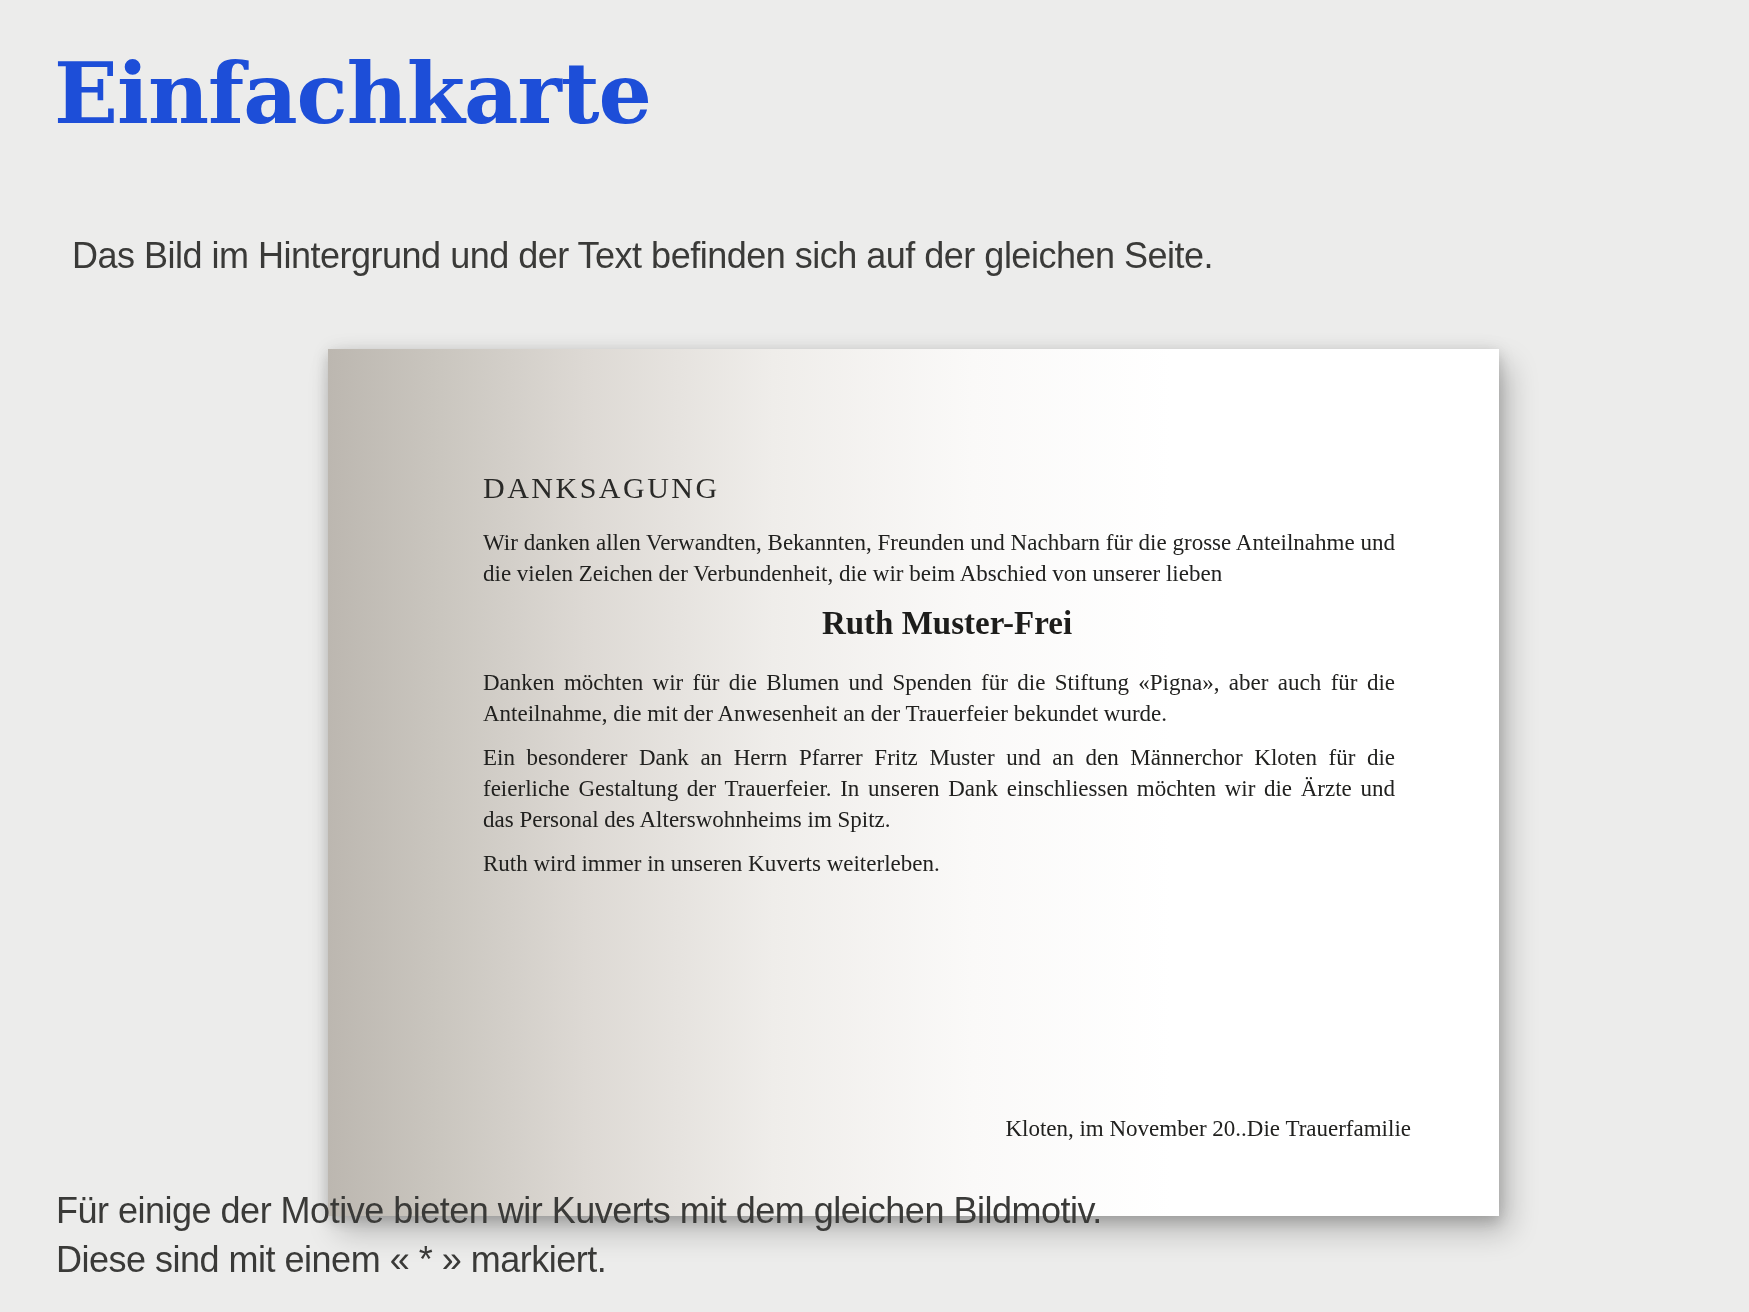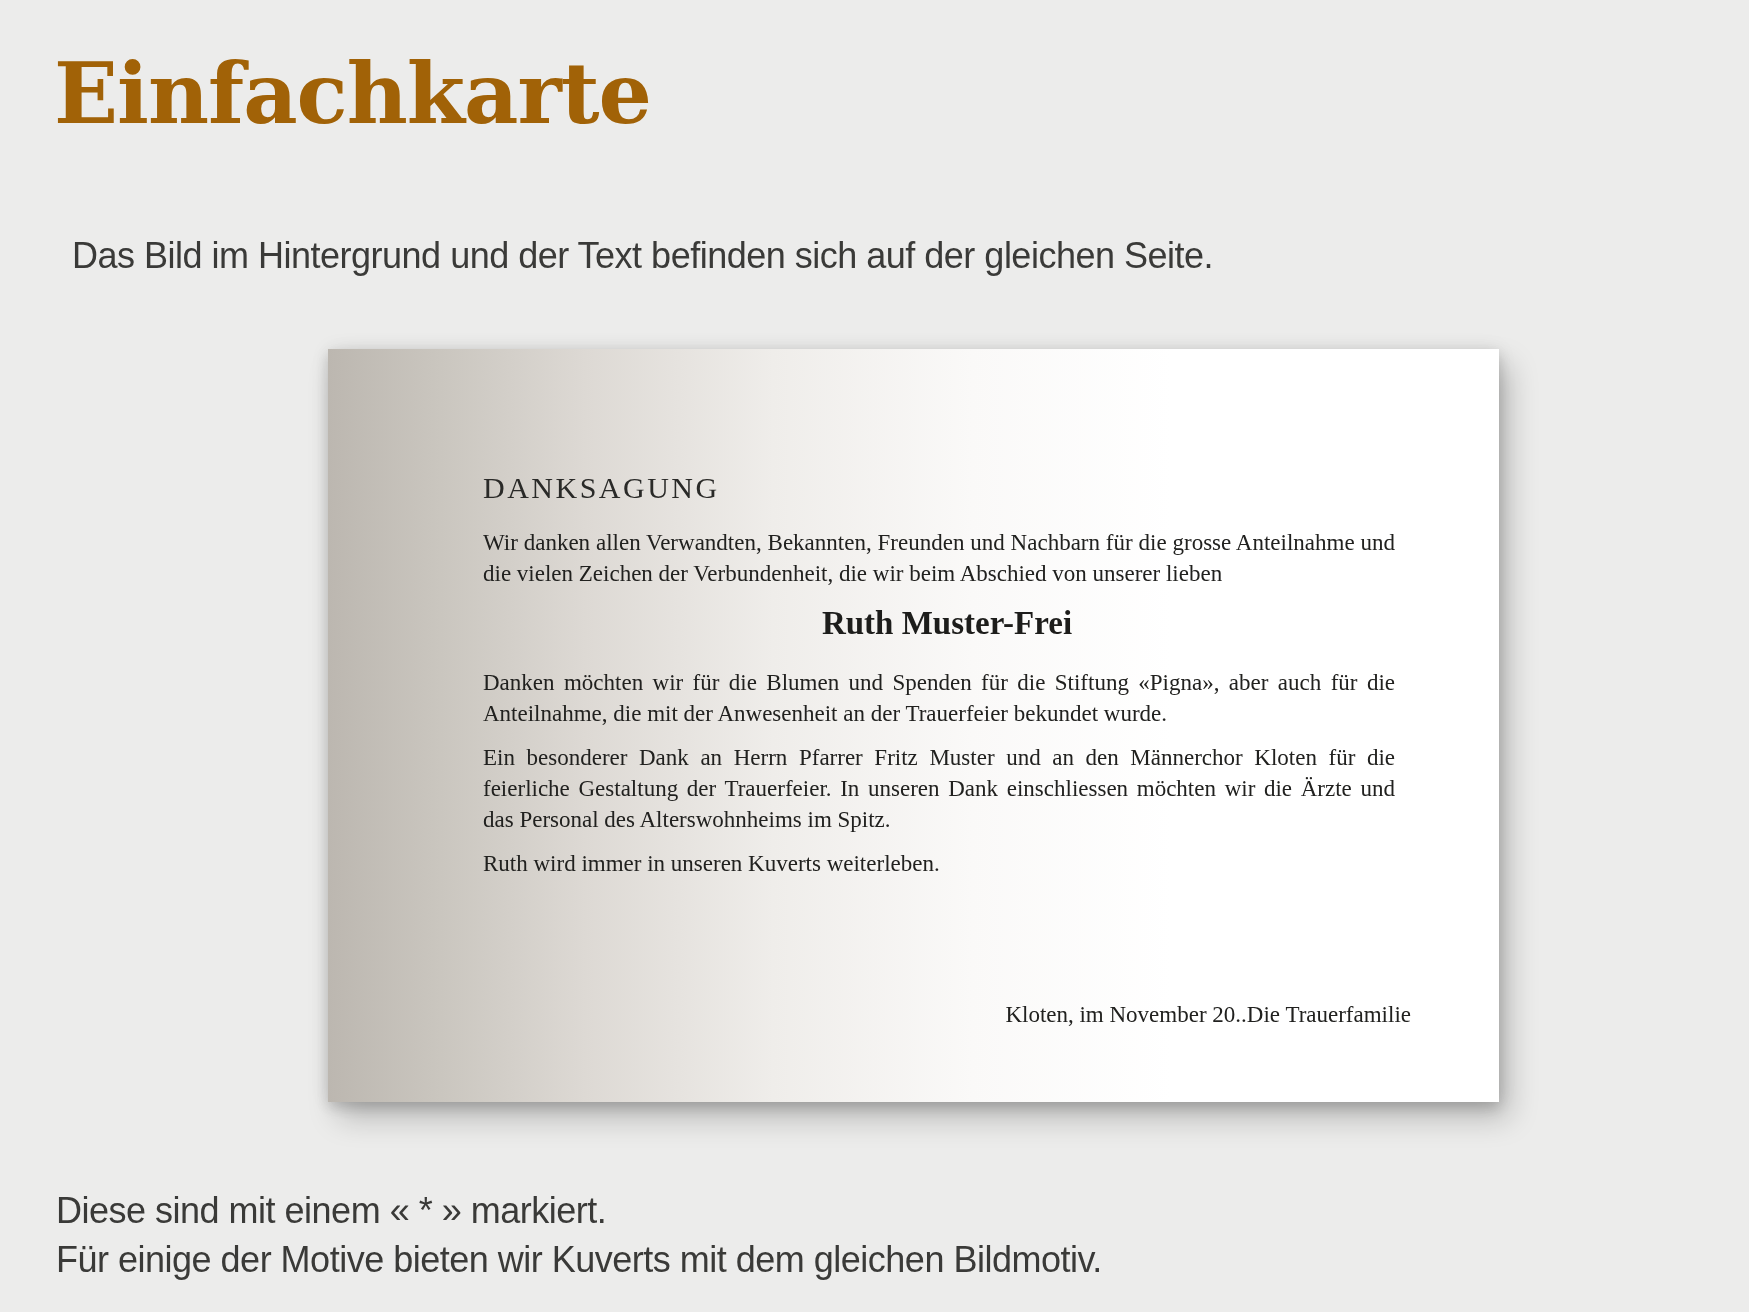--- a/index.html
+++ b/index.html
@@ -18,42 +18,42 @@
   
   .page-title {
     position: absolute;
     left: 54px;
     top: 48px;
     margin: 0;
     font-family: "DejaVu Serif", serif;
     font-weight: 700;
     font-size: 84px;
     letter-spacing: -1px;
-    color: #a16207;
+    color: #1d4ed8;
     line-height: 1.1;
   }
 
   .page-subtitle {
     position: absolute;
     left: 56px;
     top: 218px;
     margin: 16px;
     font-size: 36px;
     letter-spacing: -0.5px;
     color: #3a3a38;
     line-height: 1.2;
   }
 
   
   .card {
     position: absolute;
     left: 328px;
     top: 349px;
     width: 1171px;
-    height: 753px;
+    height: 867px;
     background: linear-gradient(to right,
       #bcb7b0 0%,
       #c9c5be 9%,
       #ddd9d4 22%,
       #efedea 38%,
       #faf9f8 55%,
       #ffffff 72%,
       #ffffff 100%);
     box-shadow:
       10px 16px 28px rgba(0, 0, 0, 0.22),
@@ -151,17 +151,17 @@
 
     </div>
 
     <div class="card-footer">
       <span>Kloten, im November 20..</span>
       <span>Die Trauerfamilie</span>
     </div>
   </div>
 
   <div class="footnote">
+    <p>Für einige der Motive bieten wir Kuverts mit dem gleichen Bildmotiv.</p>
     <p>Diese sind mit einem « * » markiert.</p>
-    <p>Für einige der Motive bieten wir Kuverts mit dem gleichen Bildmotiv.</p>
   </div>
 
 </div>
 
 </body></html>

